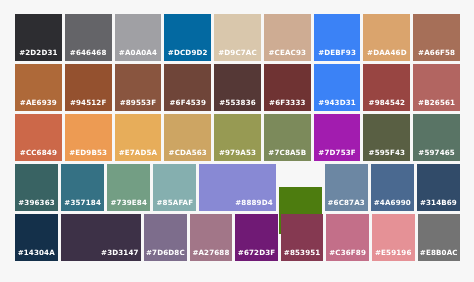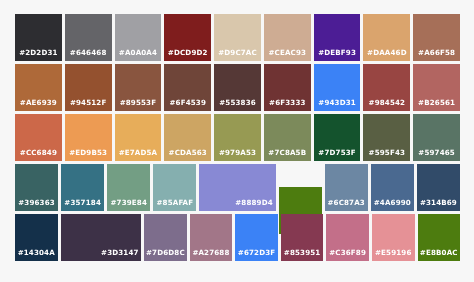--- a/index.html
+++ b/index.html
@@ -70,30 +70,30 @@
   <div class="palette-row">
       <div class="swatch" style="background: rgb(45, 45, 49);">
         <span class="swatch-label">#2D2D31</span>
       </div>
       <div class="swatch" style="background: rgb(100, 100, 104);">
         <span class="swatch-label">#646468</span>
       </div>
       <div class="swatch" style="background: rgb(160, 160, 164);">
         <span class="swatch-label">#A0A0A4</span>
       </div>
-      <div class="swatch" style="background: #7f1d1d;">
+      <div class="swatch" style="background: #0369a1;">
         <span class="swatch-label">#DCD9D2</span>
       </div>
       <div class="swatch" style="background: rgb(217, 199, 172);">
         <span class="swatch-label">#D9C7AC</span>
       </div>
       <div class="swatch" style="background: rgb(206, 172, 147);">
         <span class="swatch-label">#CEAC93</span>
       </div>
-      <div class="swatch" style="background: #4c1d95;">
+      <div class="swatch" style="background: #3b82f6;">
         <span class="swatch-label">#DEBF93</span>
       </div>
       <div class="swatch" style="background: rgb(218, 164, 109);">
         <span class="swatch-label">#DAA46D</span>
       </div>
       <div class="swatch" style="background: rgb(166, 111, 88);">
         <span class="swatch-label">#A66F58</span>
       </div>
     </div>
   <div class="palette-row">
@@ -137,21 +137,21 @@
       </div>
       <div class="swatch" style="background: rgb(205, 165, 99);">
         <span class="swatch-label">#CDA563</span>
       </div>
       <div class="swatch" style="background: rgb(151, 154, 83);">
         <span class="swatch-label">#979A53</span>
       </div>
       <div class="swatch" style="background: rgb(124, 138, 91);">
         <span class="swatch-label">#7C8A5B</span>
       </div>
-      <div class="swatch" style="background: #14532d;">
+      <div class="swatch" style="background: #a21caf;">
         <span class="swatch-label">#7D753F</span>
       </div>
       <div class="swatch" style="background: rgb(89, 95, 67);">
         <span class="swatch-label">#595F43</span>
       </div>
       <div class="swatch" style="background: rgb(89, 116, 101);">
         <span class="swatch-label">#597465</span>
       </div>
     </div>
   <div class="palette-row">
@@ -189,30 +189,30 @@
       </div>
       <div class="swatch" style="background: rgb(61, 49, 71); padding-left: 38px;">
         <span class="swatch-label">#3D3147</span>
       </div>
       <div class="swatch" style="background: rgb(125, 109, 140);">
         <span class="swatch-label">#7D6D8C</span>
       </div>
       <div class="swatch" style="background: rgb(162, 118, 136);">
         <span class="swatch-label">#A27688</span>
       </div>
-      <div class="swatch" style="background: #3b82f6; align-items: flex-end;">
+      <div class="swatch" style="background: #701a75; align-items: flex-end;">
         <span class="swatch-label">#672D3F</span>
       </div>
       <div class="swatch" style="background: rgb(133, 57, 81);">
         <span class="swatch-label">#853951</span>
       </div>
       <div class="swatch" style="background: rgb(195, 111, 137);">
         <span class="swatch-label">#C36F89</span>
       </div>
       <div class="swatch" style="background: rgb(229, 145, 150);">
         <span class="swatch-label">#E59196</span>
       </div>
-      <div class="swatch" style="background: #4d7c0f;">
+      <div class="swatch" style="background: #737373;">
         <span class="swatch-label">#E8B0AC</span>
       </div>
     </div>
 
 </div>
 
 </body></html>

